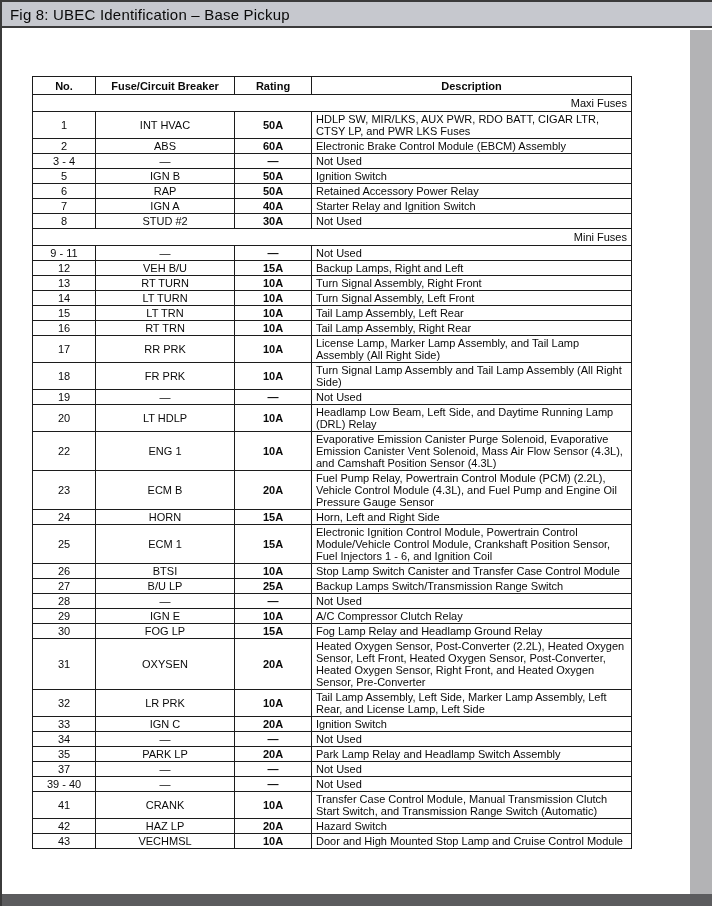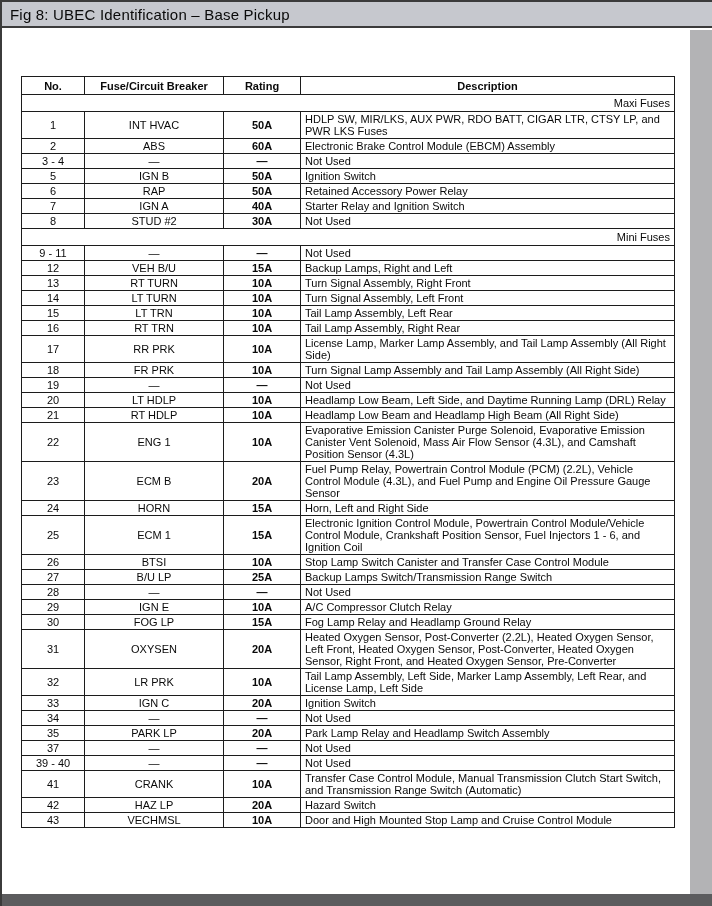--- a/index.html
+++ b/index.html
@@ -44,22 +44,22 @@
   }
   .bottom-bar {
     position: absolute;
     left: 0; right: 0; bottom: 0;
     height: 12px;
     background: #5c5c5e;
   }
   table.fuse-table {
     position: absolute;
     top: 74px;
-    left: 19px;
-    width: 654px;
+    left: 30px;
+    width: 600px;
     border-collapse: collapse;
     table-layout: fixed;
     font-size: 11px;
     line-height: 12px;
     color: #0a0a0a;
   }
   table.fuse-table td, table.fuse-table th {
     border: 1px solid #1c1c1c;
     padding: 1px 4px;
     vertical-align: middle;
@@ -202,26 +202,20 @@
           <td class="col-rating">—</td>
           <td class="col-desc">Not Used</td>
         </tr>
         <tr>
           <td class="col-no">20</td>
           <td class="col-fuse">LT HDLP</td>
           <td class="col-rating">10A</td>
           <td class="col-desc">Headlamp Low Beam, Left Side, and Daytime Running Lamp (DRL) Relay</td>
         </tr>
         <tr>
-          <td class="col-no">21</td>
-          <td class="col-fuse">RT HDLP</td>
-          <td class="col-rating">10A</td>
-          <td class="col-desc">Headlamp Low Beam and Headlamp High Beam (All Right Side)</td>
-        </tr>
-        <tr>
           <td class="col-no">22</td>
           <td class="col-fuse">ENG 1</td>
           <td class="col-rating">10A</td>
           <td class="col-desc">Evaporative Emission Canister Purge Solenoid, Evaporative Emission Canister Vent Solenoid, Mass Air Flow Sensor (4.3L), and Camshaft Position Sensor (4.3L)</td>
         </tr>
         <tr>
           <td class="col-no">23</td>
           <td class="col-fuse">ECM B</td>
           <td class="col-rating">20A</td>
           <td class="col-desc">Fuel Pump Relay, Powertrain Control Module (PCM) (2.2L), Vehicle Control Module (4.3L), and Fuel Pump and Engine Oil Pressure Gauge Sensor</td>

